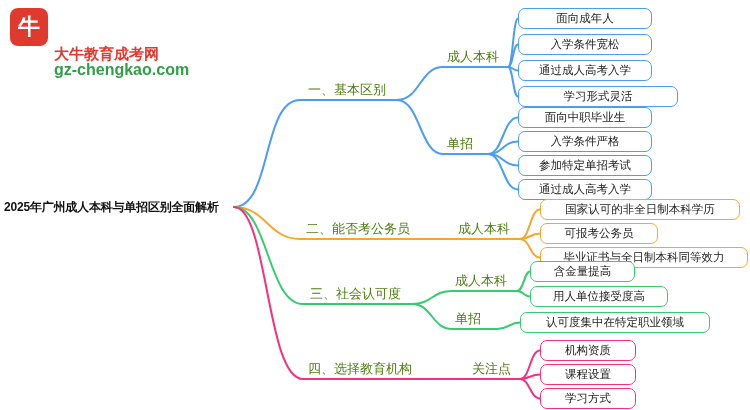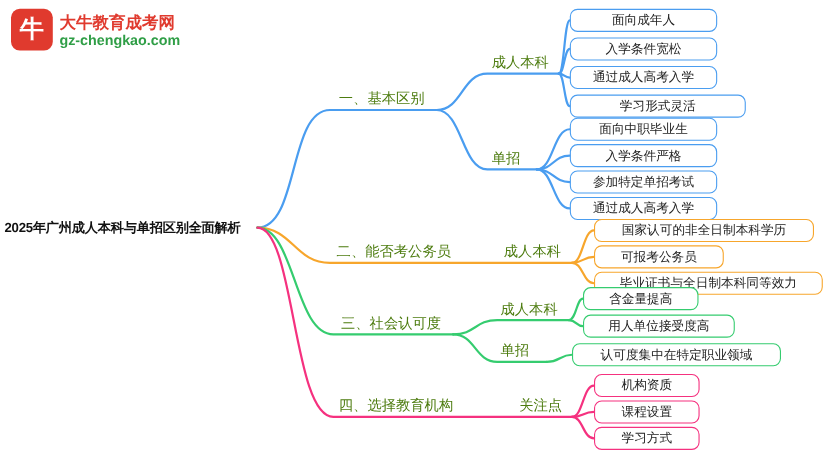--- a/index.html
+++ b/index.html
@@ -27,23 +27,23 @@
     font-size:11.5px;white-space:nowrap;padding:0 6px;color:#222;
   }
   .b1{--c:#4a9df0;} .b2{--c:#f7a62c;} .b3{--c:#35cc6f;} .b4{--c:#f5317f;}
 
   .logo{position:absolute;left:10px;top:8px;display:flex;align-items:flex-start;}
   .logo-icon{
     width:38px;height:38px;border-radius:8px;background:#e03a2e;color:#fff;
     display:flex;align-items:center;justify-content:center;
     font-size:22px;font-weight:700;flex:0 0 auto;
   }
-  .logo-texts{margin-left:6px;padding-top:3px;}
+  .logo-texts{margin-left:6px;padding-top:3px;margin-top:33px;}
   .logo-title{font-size:15px;font-weight:700;color:#e03a2e;line-height:19px;white-space:nowrap;}
-  .logo-domain{font-size:13px;font-weight:700;color:#2f9e46;line-height:14px;white-space:nowrap;text-align:center;}
+  .logo-domain{font-size:16px;font-weight:700;color:#2f9e46;line-height:14px;white-space:nowrap;text-align:center;}
 </style>
 </head>
 <body>
 
 <div class="stage">
 
   <svg class="wires" viewBox="0 0 750 410" xmlns="http://www.w3.org/2000/svg">
     <g>
       <path class="c-b1" d="M234,207 C272,207 262,100 300,100 H397"></path>
       <path class="c-b1" d="M397,100 C420,100 420,67 443,67 H508"></path>

